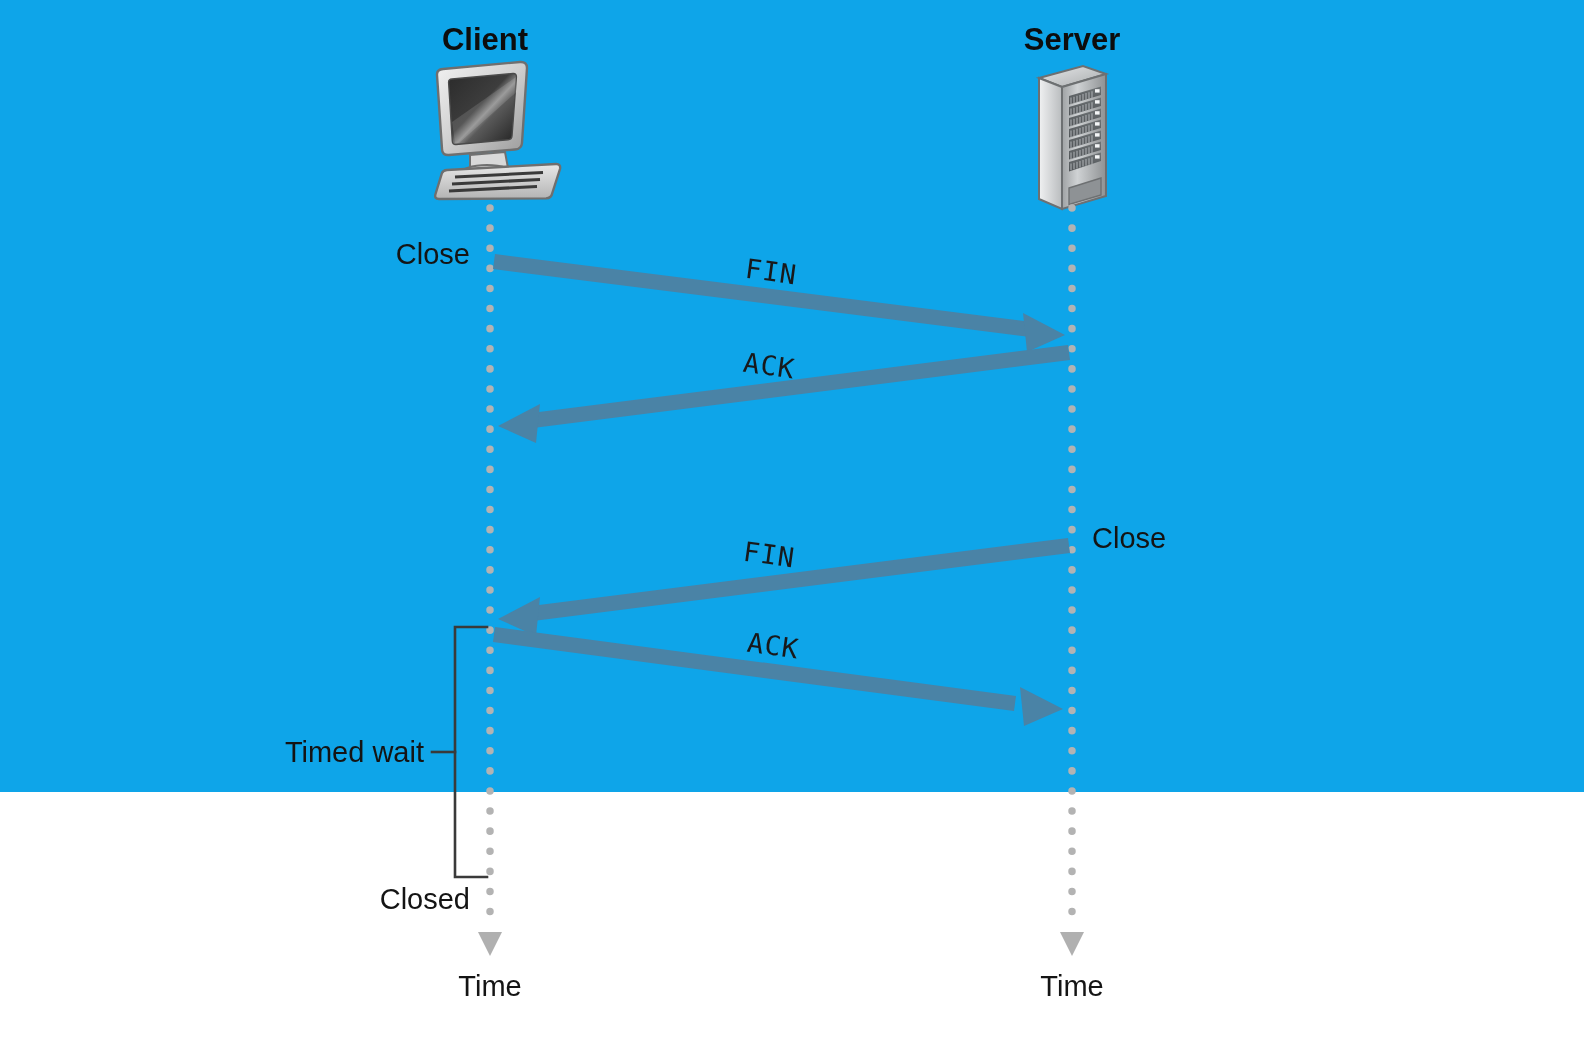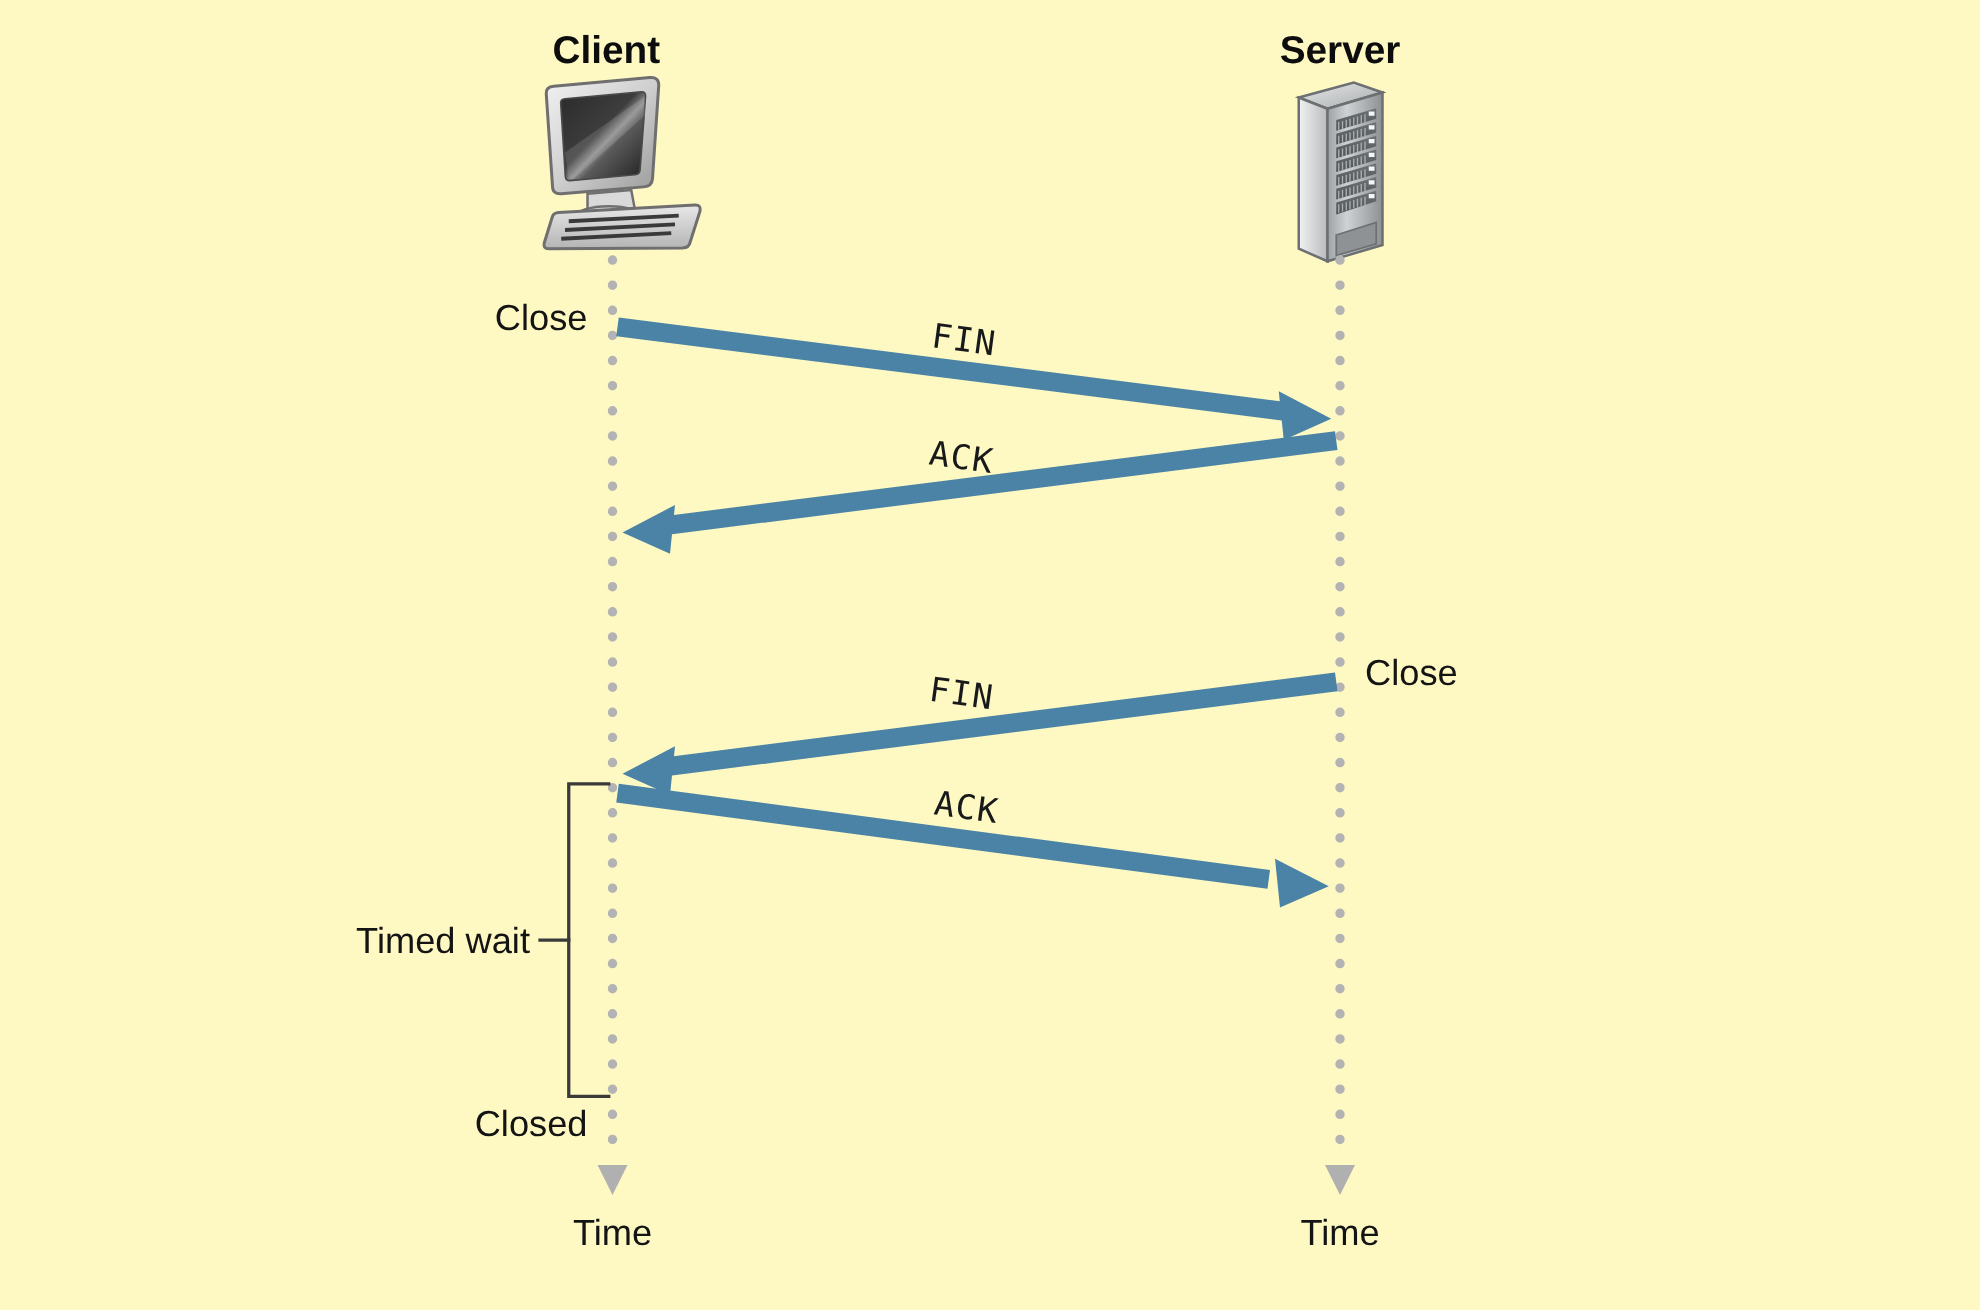--- a/index.html
+++ b/index.html
@@ -10,22 +10,22 @@
   }
   body {
     font-family: "Liberation Sans", sans-serif;
     width: 1584px;
     height: 1048px;
     overflow: hidden;
   }
   #diagram-root {
     position: relative;
     width: 1584px;
-    height: 1048px;
-    background: #fef9c3;
+    height: 792px;
+    background: #0ea5e9;
     text-align: center;
   }
   svg#scene {
     position: absolute;
     left: 0;
     top: 0;
     width: 1584px;
     height: 1048px;
     display: block;
   }

